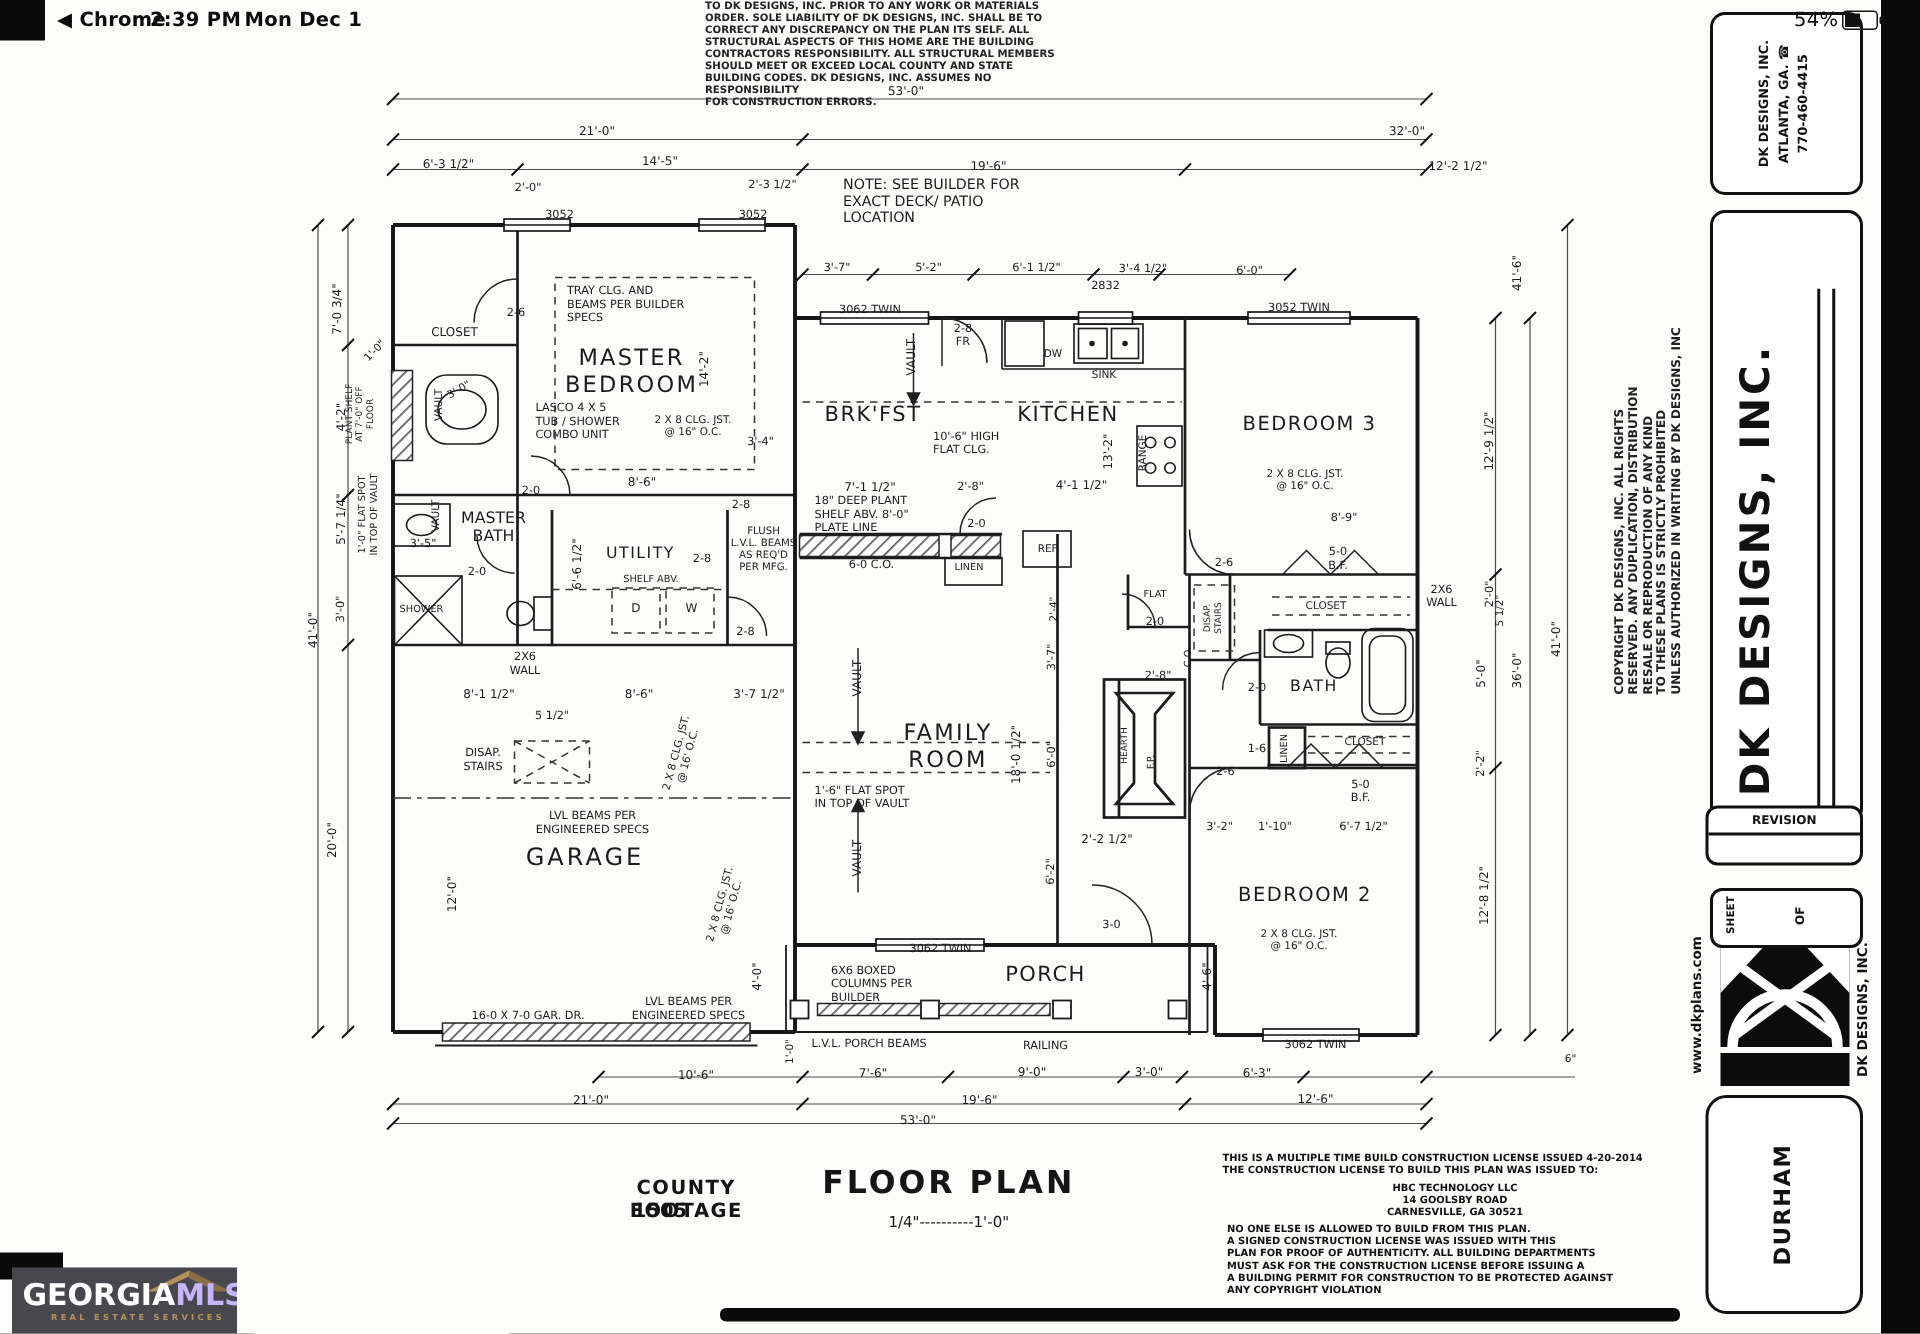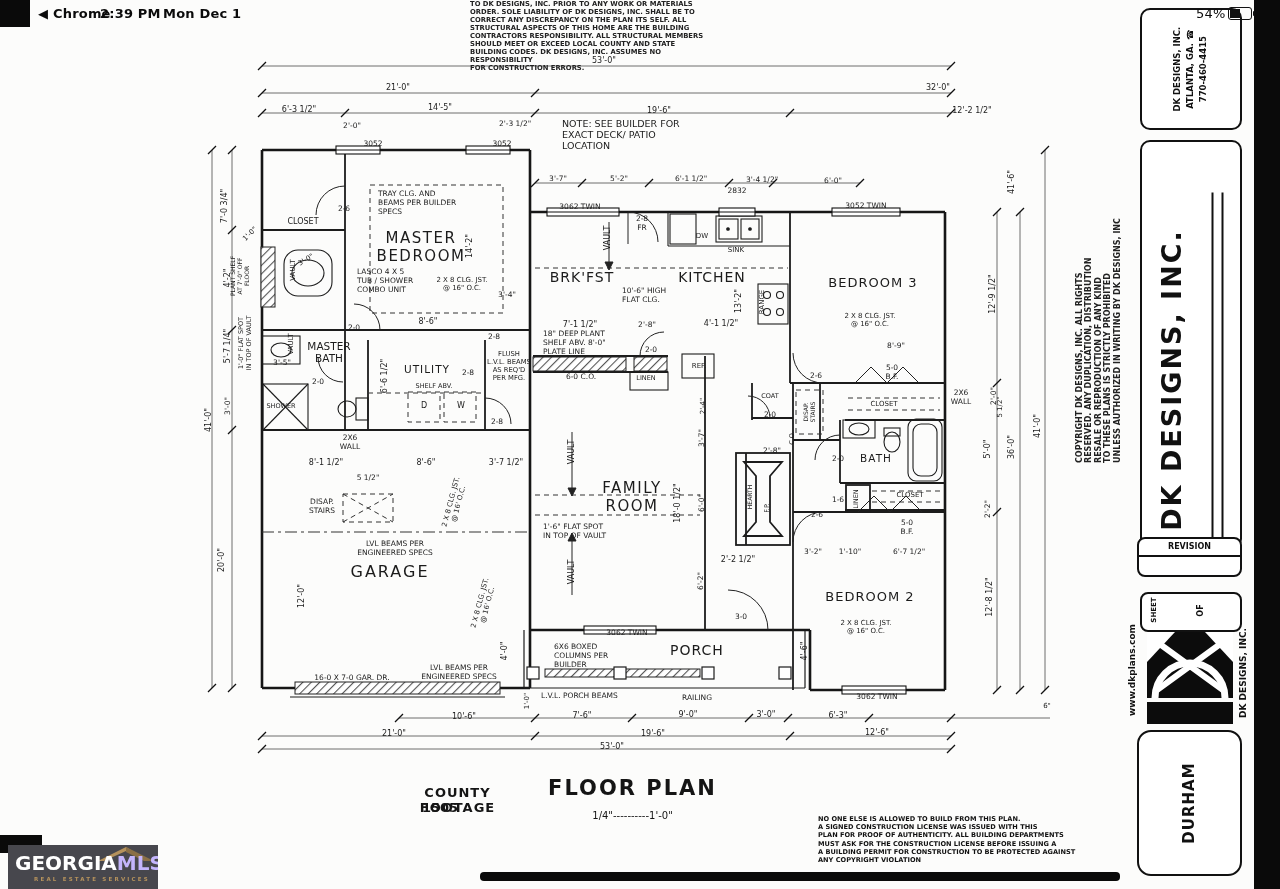--- a/index.html
+++ b/index.html
@@ -216,21 +216,21 @@
       <div class="plbl" style="left: 390px; top: 572px; font-size: 16px; letter-spacing: 2px; transform: translate(-50%, -50%);">GARAGE</div>
       <div class="plbl" style="left: 876px; top: 458px; font-size: 10.5px; letter-spacing: 1px; transform: translate(-50%, -50%);">BATH</div>
       <div class="plbl" style="left: 870px; top: 597px; font-size: 13px; letter-spacing: 1px; transform: translate(-50%, -50%);">BEDROOM 2</div>
       <div class="plbl" style="left: 697px; top: 650px; font-size: 14px; letter-spacing: 1px; transform: translate(-50%, -50%);">PORCH</div>
       <div class="plbl" style="left: 303px; top: 222px; font-size: 8px; transform: translate(-50%, -50%);">CLOSET</div>
       <div class="plbl" style="left: 884px; top: 404px; font-size: 7px; transform: translate(-50%, -50%);">CLOSET</div>
       <div class="plbl" style="left: 910px; top: 495px; font-size: 7px; transform: translate(-50%, -50%);">CLOSET</div>
       <div class="plbl" style="left: 281px; top: 407px; font-size: 6.5px; transform: translate(-50%, -50%);">SHOWER</div>
       <div class="plbl" style="left: 646px; top: 379px; font-size: 6.5px; transform: translate(-50%, -50%);">LINEN</div>
       <div class="plbl" style="left: 857px; top: 499px; font-size: 6.5px; transform: translate(-50%, -50%) rotate(-90deg);">LINEN</div>
-      <div class="plbl" style="left: 770px; top: 397px; font-size: 6.5px; transform: translate(-50%, -50%);">COAT</div>
+      <div class="plbl" style="left: 770px; top: 397px; font-size: 6.5px; transform: translate(-50%, -50%);">FLAT</div>
       <div class="plbl" style="left: 736px; top: 250px; font-size: 7px; transform: translate(-50%, -50%);">SINK</div>
       <div class="plbl" style="left: 702px; top: 236px; font-size: 7px; transform: translate(-50%, -50%);">DW</div>
       <div class="plbl" style="left: 762px; top: 302px; font-size: 7px; transform: translate(-50%, -50%) rotate(-90deg);">RANGE</div>
       <div class="plbl" style="left: 699px; top: 366px; font-size: 7px; transform: translate(-50%, -50%);">REF.</div>
       <div class="plbl" style="left: 750px; top: 497px; font-size: 6px; transform: translate(-50%, -50%) rotate(-90deg);">HEARTH</div>
       <div class="plbl" style="left: 768px; top: 508px; font-size: 6.5px; transform: translate(-50%, -50%) rotate(-90deg);">F.P.</div>
       <div class="plbl" style="left: 424px; top: 406px; font-size: 8px; transform: translate(-50%, -50%);">D</div>
       <div class="plbl" style="left: 461px; top: 406px; font-size: 8px; transform: translate(-50%, -50%);">W</div>
       <div class="plbl" style="left: 434px; top: 387px; font-size: 6.5px; transform: translate(-50%, -50%);">SHELF ABV.</div>
       <div class="plbl" style="left: 322px; top: 507px; font-size: 7.5px; transform: translate(-50%, -50%);">DISAP.
@@ -403,20 +403,25 @@
 RESERVED. ANY DUPLICATION, DISTRIBUTION
 RESALE OR REPRODUCTION OF ANY KIND
 TO THESE PLANS IS STRICTLY PROHIBITED
 UNLESS AUTHORIZED IN WRITING BY DK DESIGNS, INC</div>
 
   <div class="foot" style="left:385px;top:785px;width:145px;font-size:13px;font-weight:bold;letter-spacing:1px;">COUNTY FOOTAGE</div>
   <div class="foot" style="left:385px;top:800px;width:110px;font-size:13px;font-weight:bold;">1505</div>
   <div class="foot" style="left:545px;top:776px;width:175px;font-size:21px;font-weight:bold;letter-spacing:2px;">FLOOR PLAN</div>
   <div class="foot" style="left:545px;top:810px;width:175px;font-size:10px;">1/4"----------1'-0"</div>
 
+  <div class="licblk" style="left:815px;top:768px;width:310px;">THIS IS A MULTIPLE TIME BUILD CONSTRUCTION LICENSE ISSUED 4-20-2014
+  THE CONSTRUCTION LICENSE TO BUILD THIS PLAN WAS ISSUED TO:</div>
+  <div class="licblk" style="left:815px;top:788px;width:310px;text-align:center;">HBC TECHNOLOGY LLC
+14 GOOLSBY ROAD
+CARNESVILLE, GA 30521</div>
   <div class="licblk" style="left:818px;top:815px;width:310px;">NO ONE ELSE IS ALLOWED TO BUILD FROM THIS PLAN.
 A SIGNED CONSTRUCTION LICENSE WAS ISSUED WITH THIS
 PLAN FOR PROOF OF AUTHENTICITY. ALL BUILDING DEPARTMENTS
 MUST ASK FOR THE CONSTRUCTION LICENSE BEFORE ISSUING A
 A BUILDING PERMIT FOR CONSTRUCTION TO BE PROTECTED AGAINST
 ANY COPYRIGHT VIOLATION</div>
 
   <div class="tbox" style="left:1140px;top:8px;width:98px;height:118px;">
     <div class="vtxt rot" style="left:-22px;top:40px;width:140px;font-size:8.5px;font-weight:bold;line-height:1.5;">DK DESIGNS, INC.
 ATLANTA, GA. ☎

